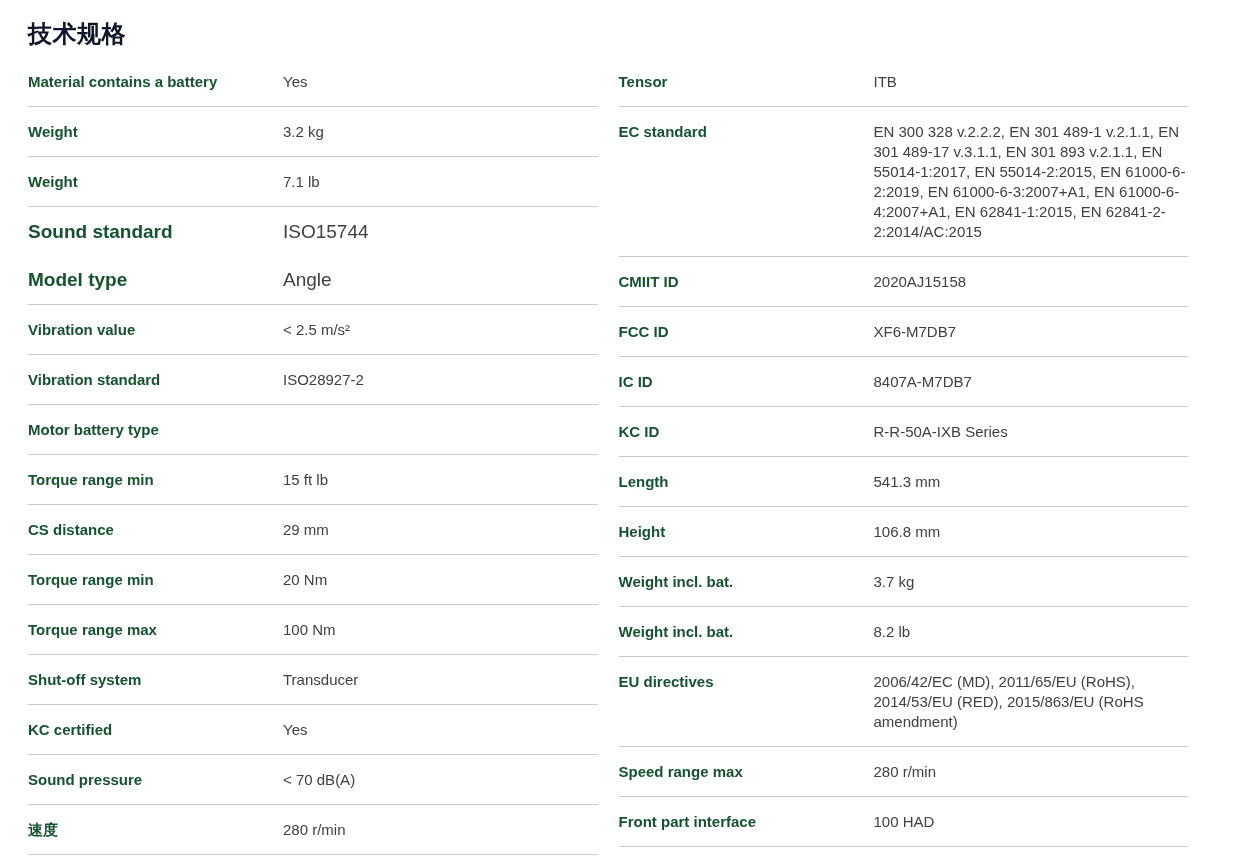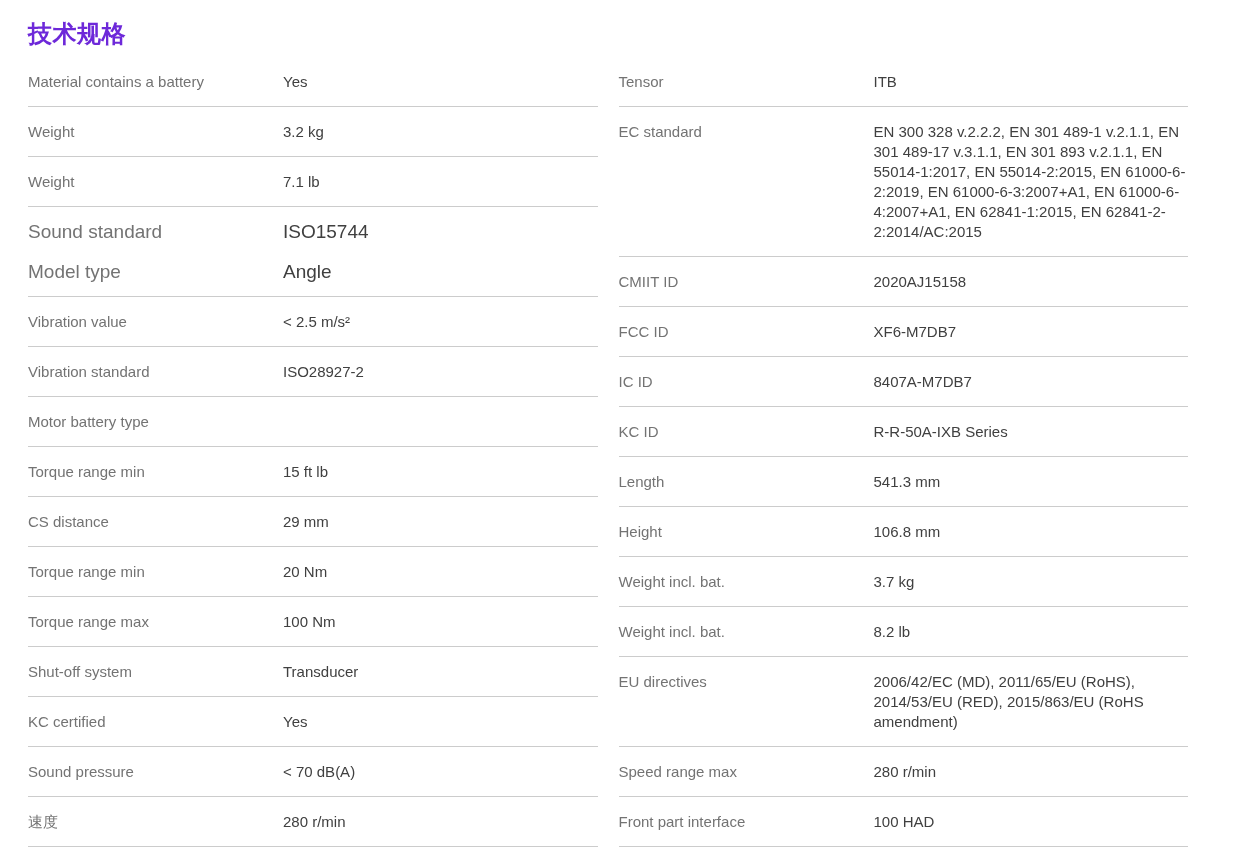--- a/index.html
+++ b/index.html
@@ -11,21 +11,21 @@
   }
   .container {
     width: 1241px;
     box-sizing: border-box;
     padding: 20px 53px 0 28px;
   }
   .page-title {
     font-size: 24px;
     line-height: 28px;
     font-weight: 700;
-    color: #6d28d9;
+    color: #0f172a;
     margin: 0 0 9px 0;
     letter-spacing: 0.5px;
   }
   .spec-grid {
     display: grid;
     grid-template-columns: 1fr 1fr;
     column-gap: 21px;
     align-items: start;
   }
   .spec-col { min-width: 0; }
@@ -37,28 +37,28 @@
     font-size: 15px;
     line-height: 20px;
   }
   .row-group {
     padding: 15px 0 14px 0;
     border-bottom: 1px solid #cccccc;
     font-size: 19px;
     line-height: 20px;
   }
   .pair { display: flex; align-items: flex-start; }
-  .pair + .pair { margin-top: 20px; }
+  .pair + .pair { margin-top: 28px; }
   .lbl {
     flex: 0 0 255px;
     width: 255px;
     box-sizing: border-box;
     padding-right: 12px;
-    font-weight: 400;
-    color: #737373;
+    font-weight: 700;
+    color: #14532d;
   }
   .val {
     flex: 1 1 auto;
     min-width: 0;
     font-weight: 400;
     color: #404040;
   }
 </style>
 </head>
 <body>

